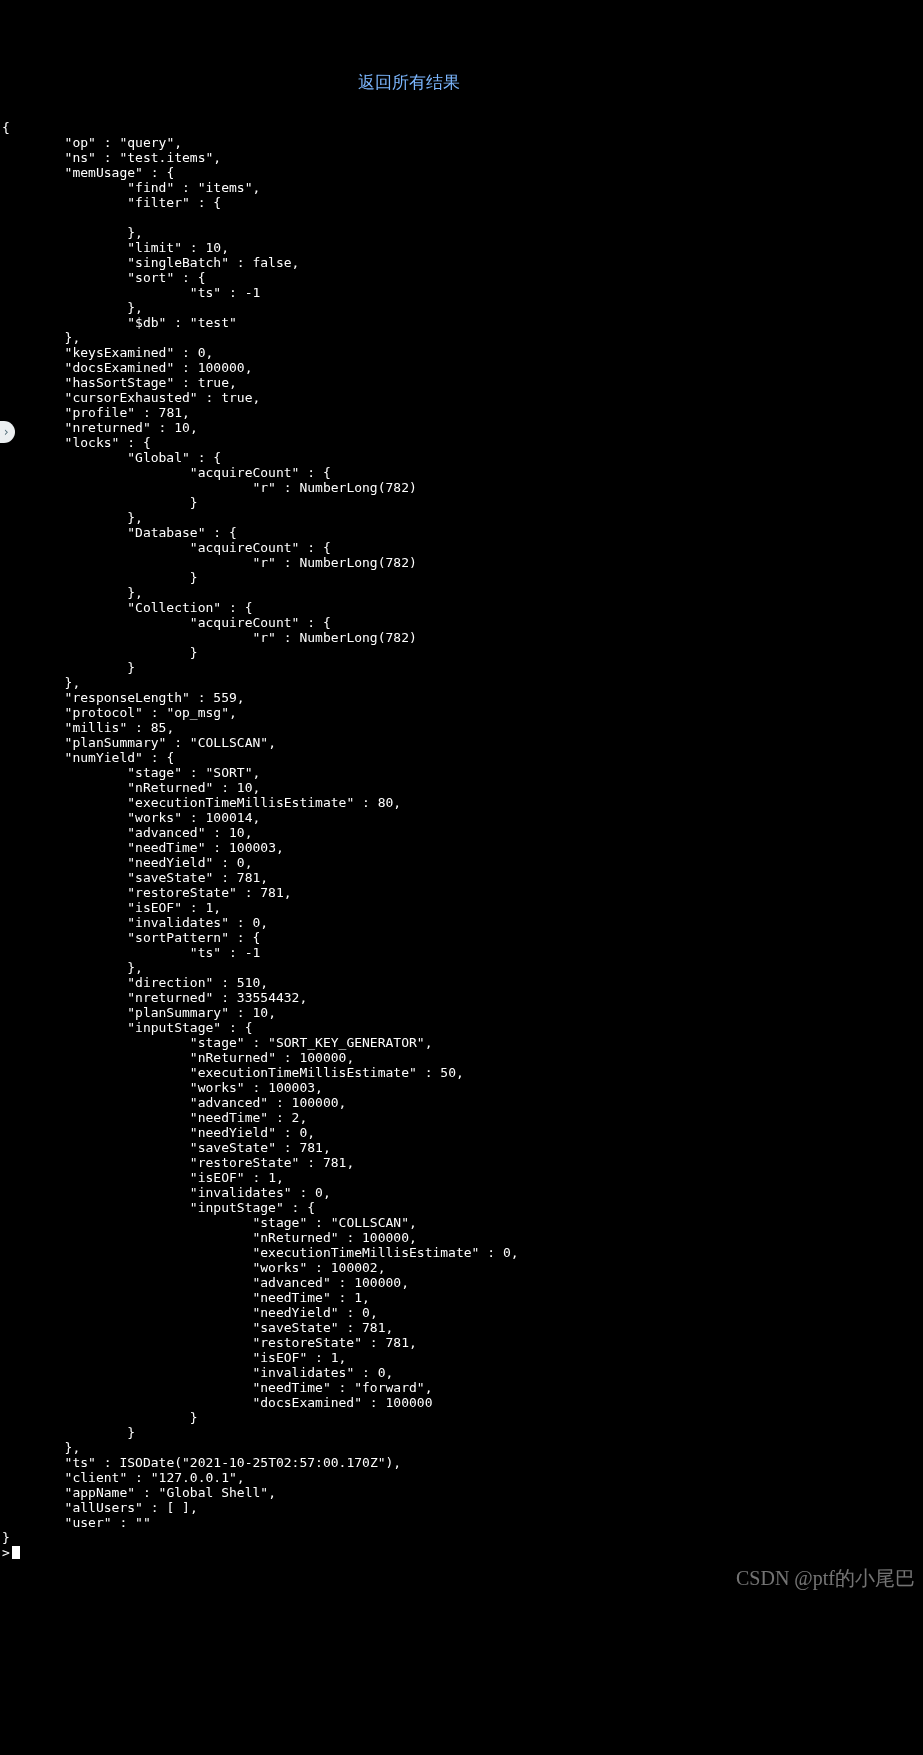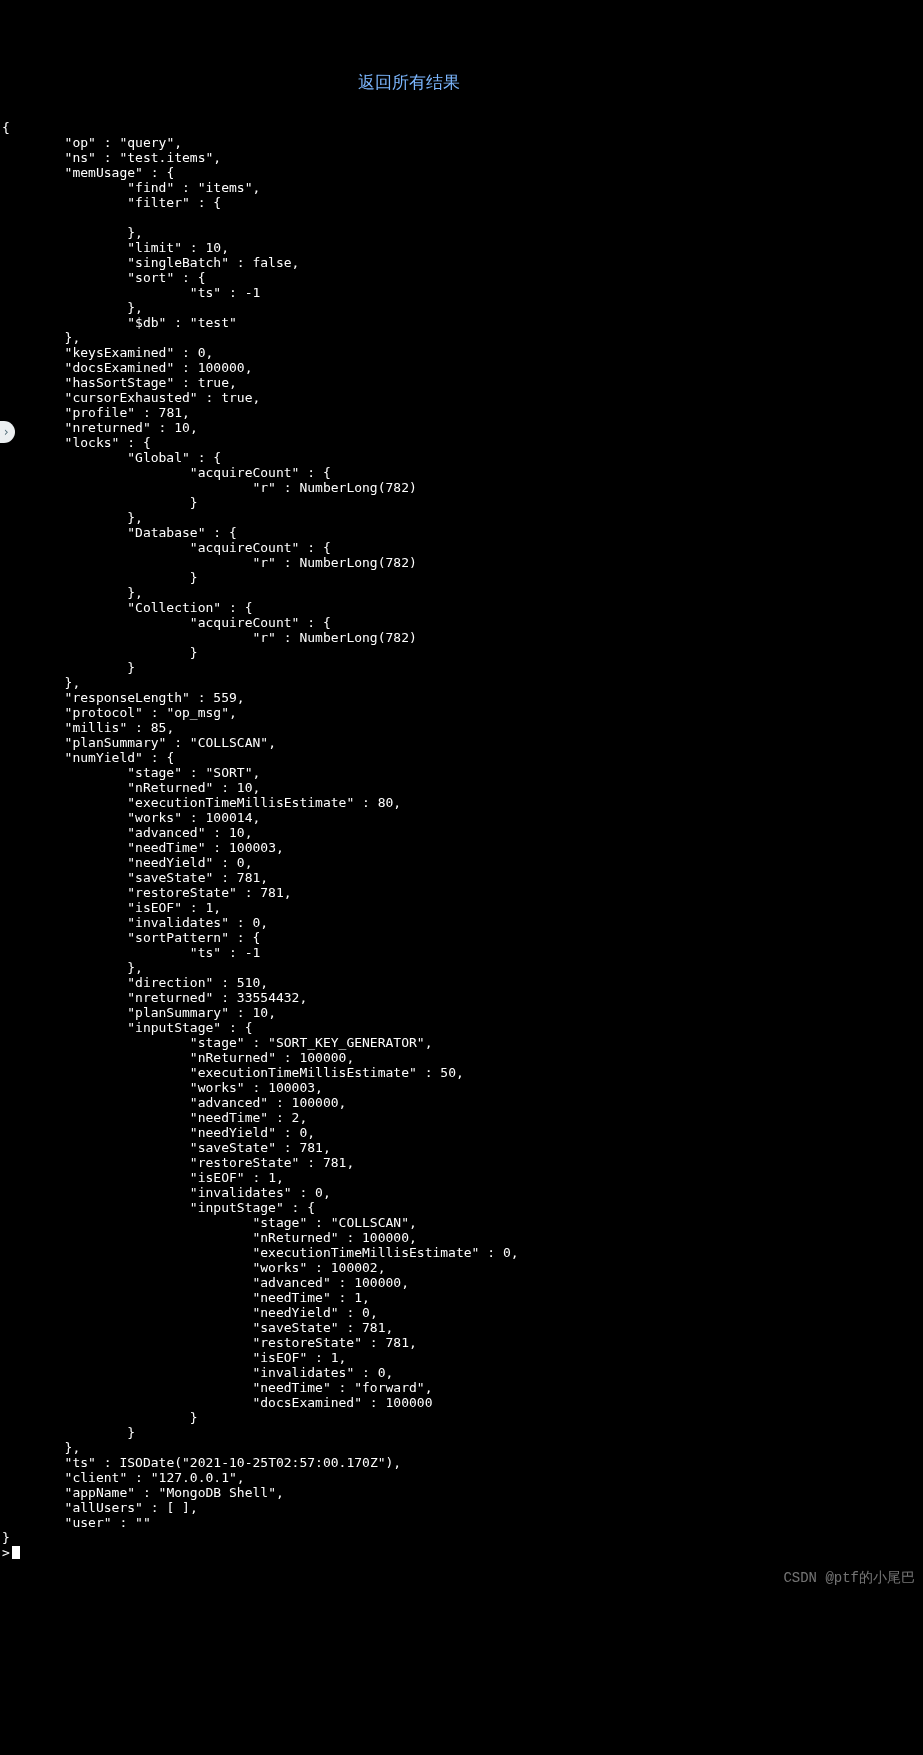--- a/index.html
+++ b/index.html
@@ -37,22 +37,22 @@
     left: 358px;
     top: 0;
     font-size: 17px;
     font-family: sans-serif;
   }
   .watermark {
     position: absolute;
     right: 8px;
     bottom: 4px;
     color: rgba(255,255,255,0.45);
-    font-family: Liberation Mono, monospace;
-    font-size: 14px;
+    font-family: Liberation Serif, serif;
+    font-size: 20px;
   }
   .cursor {
     display: inline-block;
     width: 8px;
     height: 13px;
     background: #fff;
     vertical-align: -2px;
   }
   .sidebar-chevron {
     position: absolute;
@@ -161,21 +161,21 @@
                                 "<span>restoreState</span>" : <span>781</span>,
                                 "<span>isEOF</span>" : <span>1</span>,
                                 "<span>invalidates</span>" : <span>0</span>,
                                 "<span>needTime</span>" : "<span>forward</span>",
                                 "<span>docsExamined</span>" : <span>100000</span>
                         }
                 }
         },
         "<span>ts</span>" : <span>ISODate("2021-10-25T02:57:00.170Z")</span>,
         "<span>client</span>" : "<span>127.0.0.1</span>",
-        "<span>appName</span>" : "<span>MongoDB Shell</span>",
+        "<span>appName</span>" : "<span>Global Shell</span>",
         "<span>allUsers</span>" : <span>[ ]</span>,
         "<span>user</span>" : "<span></span>"
 }</span>
 <div class="prompt-line"><span class="prompt-char">&gt;</span><span class="cursor"></span></div>
   <div class="watermark">CSDN @ptf的小尾巴</div>
 </div>
 
 
 
 

